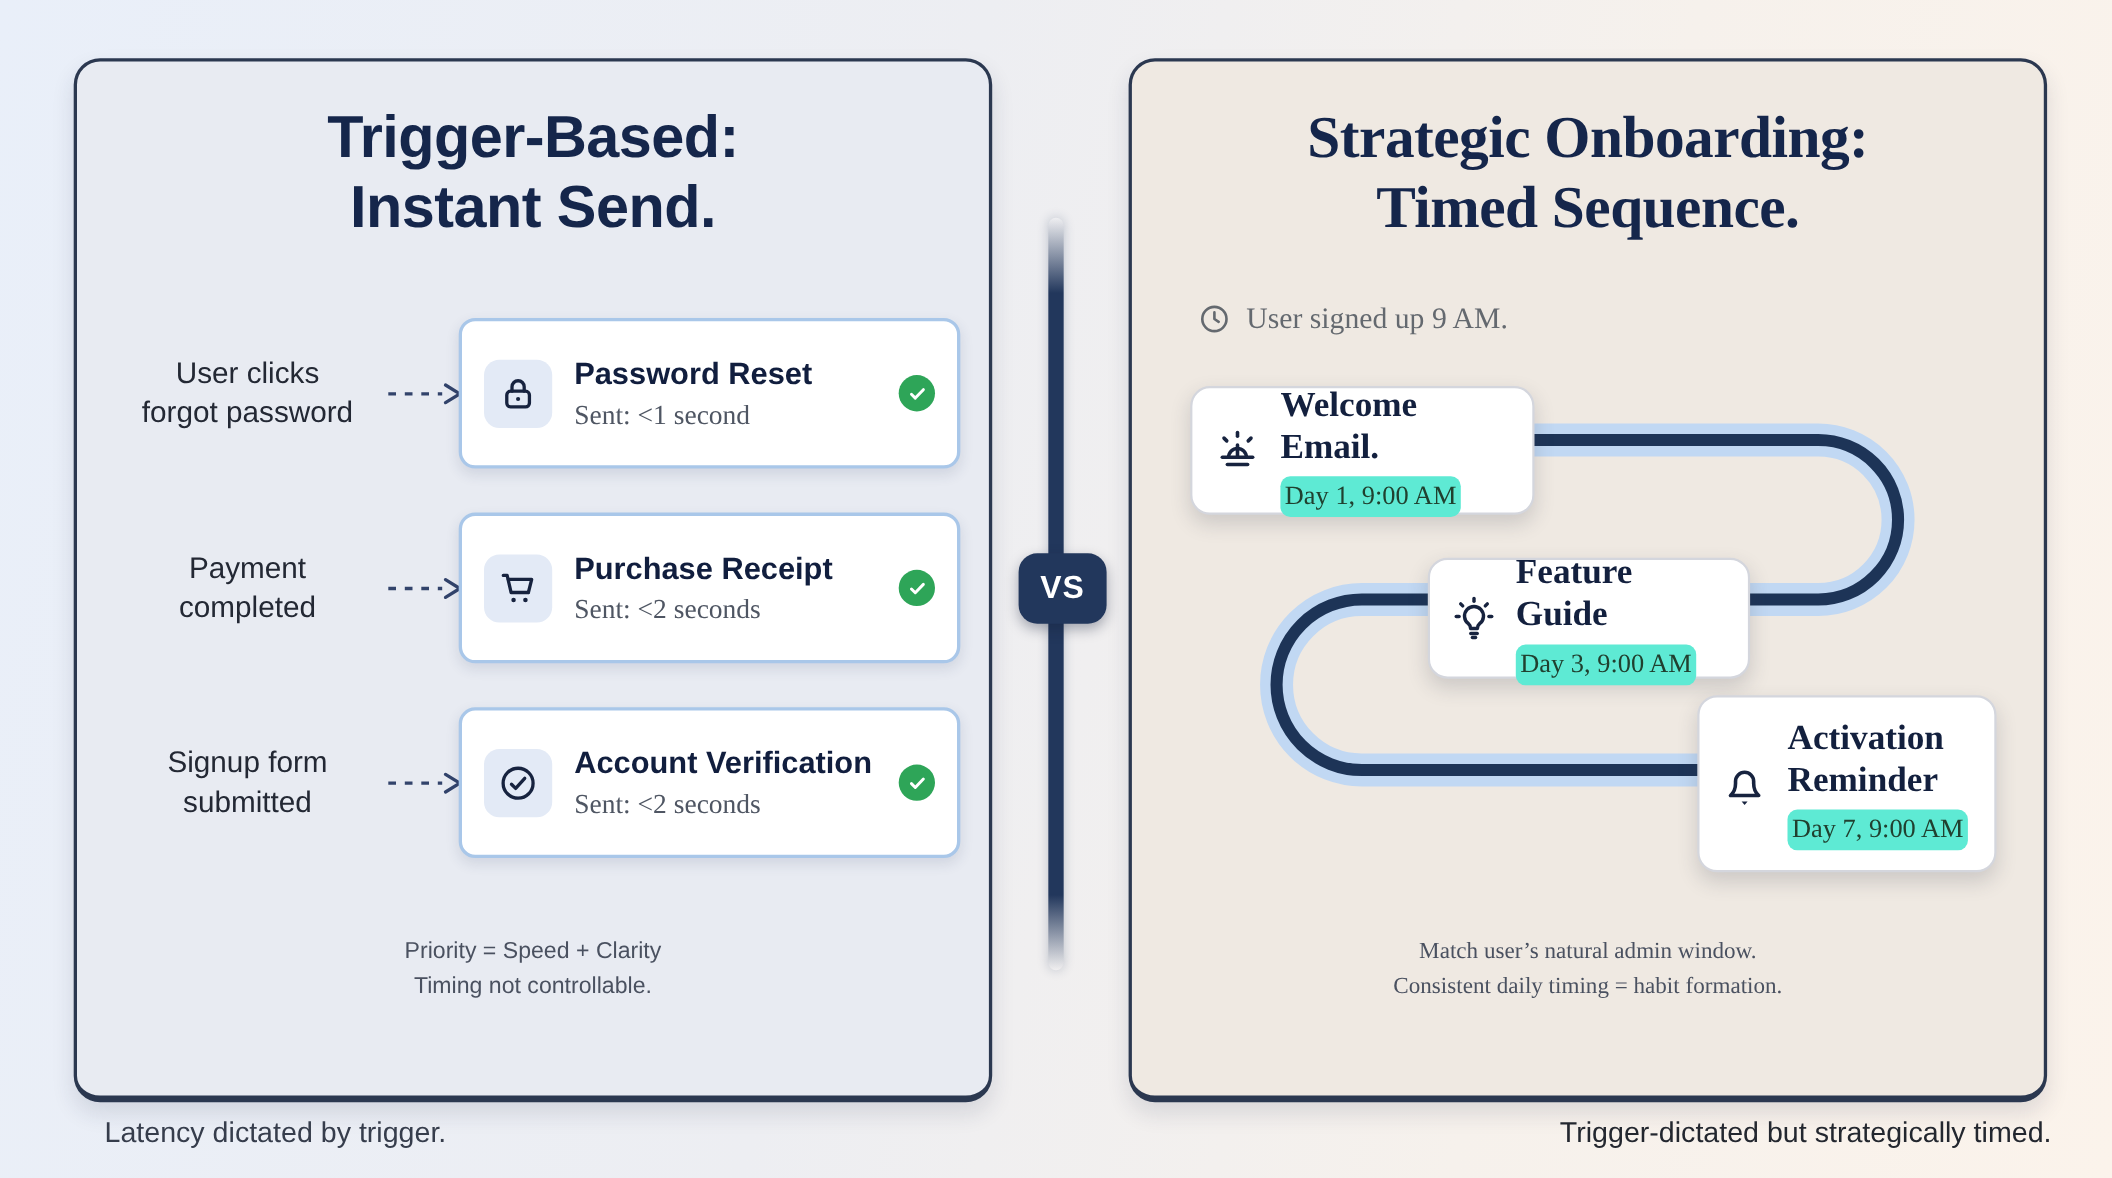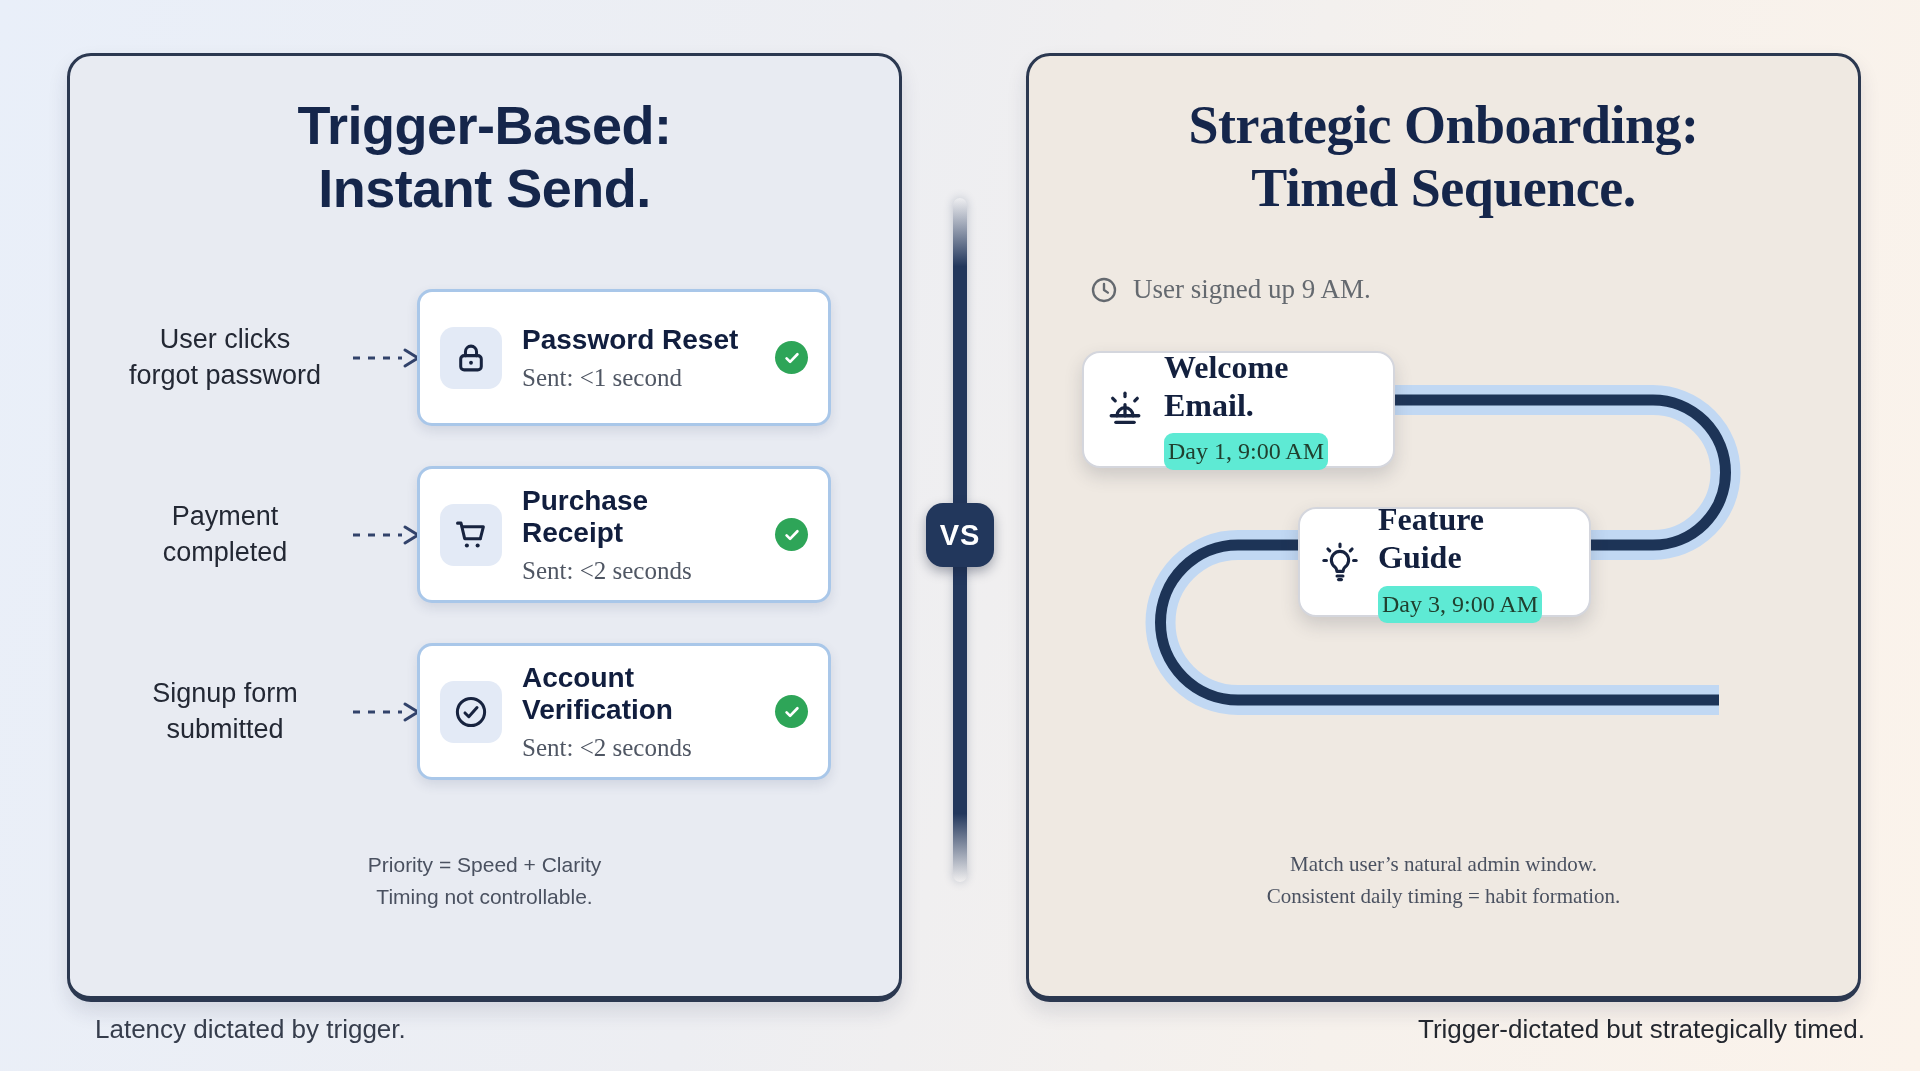--- a/index.html
+++ b/index.html
@@ -22,37 +22,37 @@
     font-size:21px;color:#4A5160;line-height:1.5;}
   .panel-summary span{display:block;}
 
   
   .t-row{position:absolute;left:0;width:100%;height:137px;}
   .t-row.r1{top:233px;} .t-row.r2{top:410px;} .t-row.r3{top:587px;}
   .t-label{position:absolute;left:10px;top:0;width:290px;height:100%;
     display:flex;flex-direction:column;justify-content:center;text-align:center;
     font-size:27px;color:#232834;line-height:1.32;}
   .t-arrow{position:absolute;left:282px;top:0;width:70px;height:100%;display:flex;align-items:center;}
-  .t-card{position:absolute;left:347px;top:0;width:414px;height:137px;box-sizing:border-box;
+  .t-card{position:absolute;left:347px;top:0;width:456px;height:137px;box-sizing:border-box;
     background:#FFFFFF;border:3px solid #A9C7E9;border-radius:15px;
     box-shadow:0 5px 12px rgba(40,60,100,.12);
     display:flex;align-items:center;gap:20px;padding:0 20px;}
   .icon-tile{flex:0 0 62px;width:62px;height:62px;border-radius:14px;background:#E3EAF6;
     display:flex;align-items:center;justify-content:center;color:#17233F;}
   .t-card-text{flex:1;min-width:0;}
   .t-card-title{font-size:28px;font-weight:700;color:#111E3E;}
   .t-card-status{font-size:25px;color:#4F5663;margin-top:8px;font-family:Liberation Serif, serif;}
   .check-badge{flex:0 0 33px;width:33px;height:33px;border-radius:50%;background:#2EA558;
     display:flex;align-items:center;justify-content:center;}
 
   
   .divider-line{position:absolute;left:953px;top:198px;width:14px;height:684px;border-radius:8px;
     background:linear-gradient(180deg,rgba(34,55,92,0) 0%,#22375C 10%,#22375C 90%,rgba(34,55,92,0) 100%);
     box-shadow:0 0 10px rgba(34,55,92,.25);}
-  .vs-badge{position:absolute;left:926px;top:503px;width:68px;height:64px;background:#22375C;
+  .vs-badge{position:absolute;left:926px;top:503px;width:80px;height:64px;background:#22375C;
     border-radius:17px;display:flex;align-items:center;justify-content:center;
     color:#FFFFFF;font-size:29px;font-weight:700;letter-spacing:1px;
     box-shadow:0 5px 12px rgba(20,30,55,.35);}
 
   
   .signup-note{position:absolute;top:218px;left:60px;display:flex;align-items:center;gap:14px;
     color:#64696F;font-size:27px;}
   .snake-svg{position:absolute;left:0;top:0;}
   .step-card{position:absolute;box-sizing:border-box;background:#FFFFFF;border:2px solid #D4D6DD;
     border-radius:18px;box-shadow:0 8px 18px rgba(50,55,70,.18);
@@ -236,20 +236,32 @@
           <path d="M10.4 19.6h3.2"></path>
             <path d="M11.2 21.6h1.6"></path>
         </svg>
       </div>
       <div>
         <div class="step-title">Feature Guide</div>
         <div class="day-pill">Day 3, 9:00 AM</div>
       </div>
     </div>
 
+    <div class="step-card step-activation">
+      <div class="step-icon">
+        <svg width="46" height="46" viewBox="0 0 24 24" fill="none" stroke="currentColor" stroke-width="1.7" stroke-linecap="round" stroke-linejoin="round">
+          <path d="M5.3 17.3h13.4c-1.6-1.4-2.4-3.3-2.4-5.7v-1a4.3 4.3 0 0 0-8.6 0v1c0 2.4-.8 4.3-2.4 5.7z"></path>
+          <path d="M10.6 20.1h2.8l-1.4 1.7z" fill="currentColor" stroke="none"></path>
+        </svg>
+      </div>
+      <div>
+        <div class="step-title" style="max-width:160px;">Activation Reminder</div>
+        <div class="day-pill">Day 7, 9:00 AM</div>
+      </div>
+    </div>
 
     <div class="panel-summary">
       <span>Match user’s natural admin window.</span>
       <span>Consistent daily timing = habit formation.</span>
     </div>
   </div>
 
   <div class="caption caption-left">Latency dictated by trigger.</div>
   <div class="caption caption-right">Trigger-dictated but strategically timed.</div>
 

